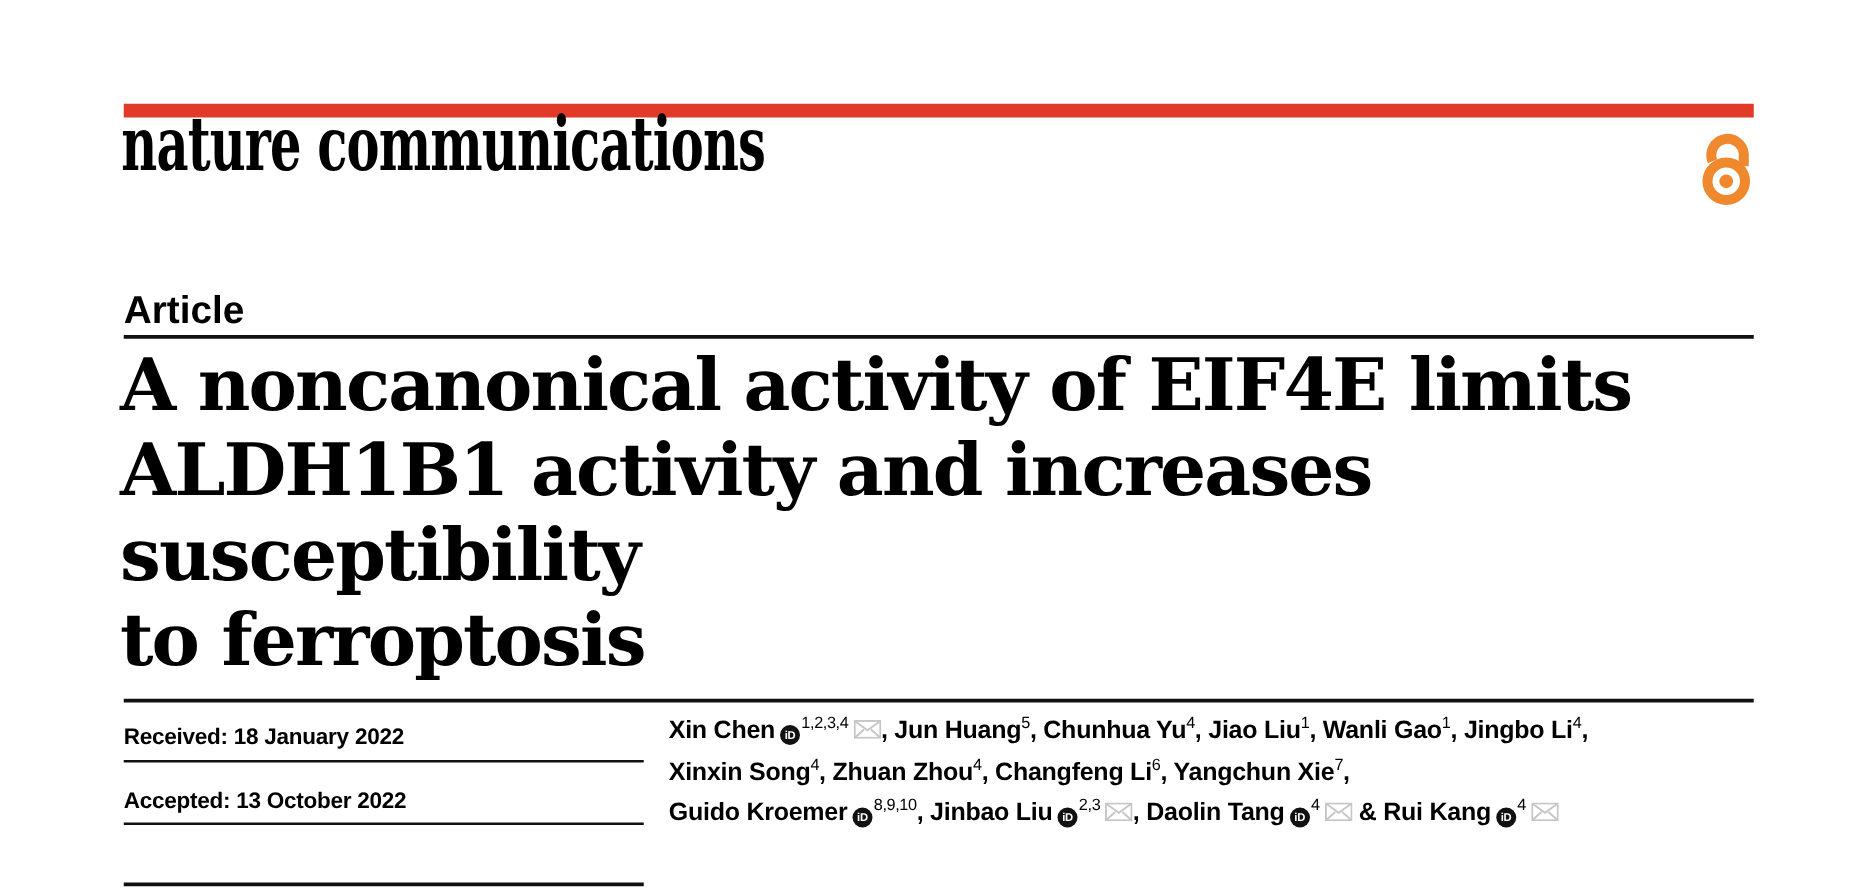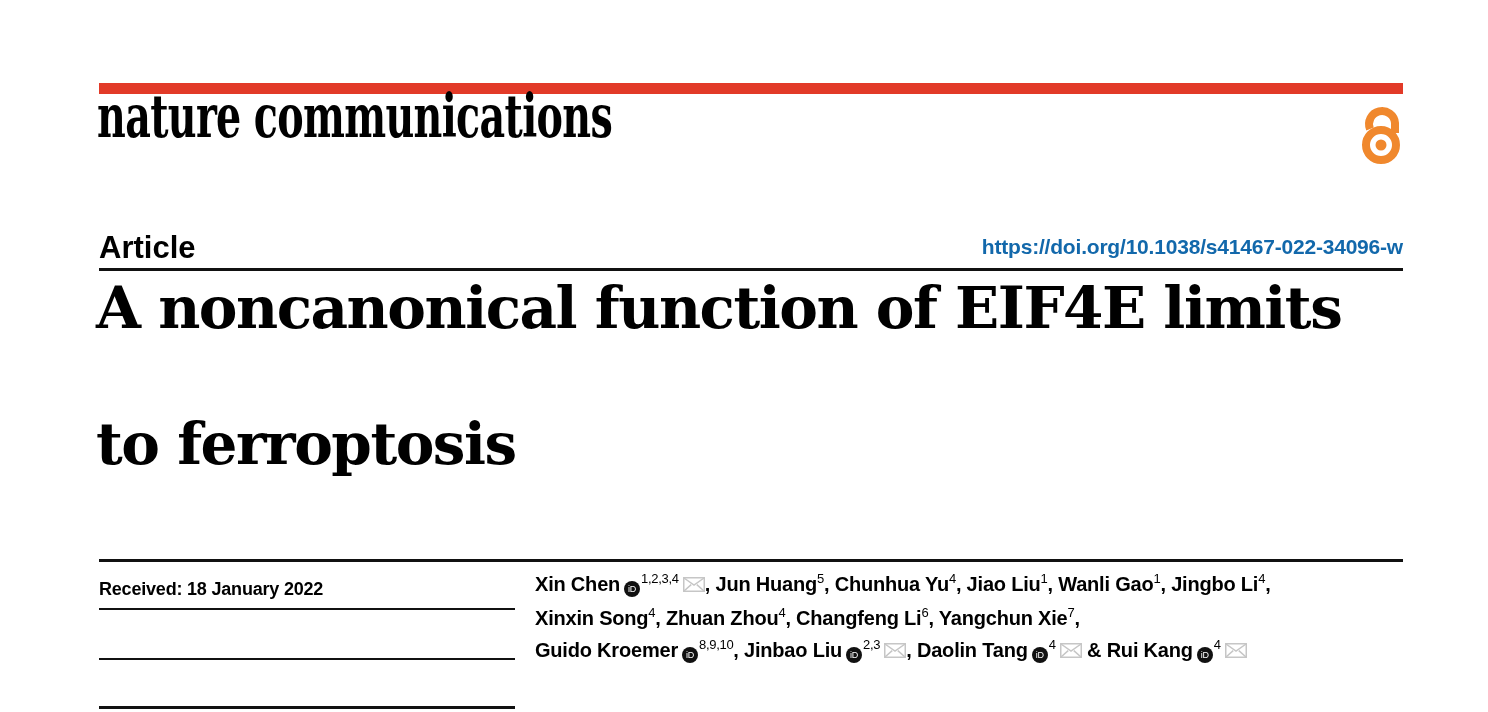--- a/index.html
+++ b/index.html
@@ -42,21 +42,21 @@
   .authors {
     position:absolute; left:535px; top:568px; width:880px;
     font-size:20px; font-weight:700; line-height:32.5px; letter-spacing:-0.2px;
   }
   .authors sup {
     font-size:13px; font-weight:400; line-height:0;
     position:relative; top:-8px; vertical-align:baseline; letter-spacing:-0.3px;
   }
   .orcid {
     display:inline-block; width:16px; height:16px; border-radius:50%;
-    background:#111; color:#fff; font-size:9px; font-weight:400;
+    background:#111; color:#fff; font-size:9px; font-weight:700;
     line-height:16px; text-align:center; margin:0 1px 0 4px; vertical-align:-1px;
     font-family:"Liberation Sans", sans-serif;
   }
   .envelope { display:inline-block; margin-left:4px; vertical-align:-1px; }
 </style>
 </head>
 <body>
 
 <div class="page">
 
@@ -67,30 +67,30 @@
   <span class="oa-icon">
     <svg width="42" height="66" viewBox="0 0 42 66">
       <path d="M10 30 A 13 13 0 1 1 35 24 L 35 34" fill="none" stroke="#f0882d" stroke-width="8"></path>
       <circle cx="21" cy="46" r="15" fill="none" stroke="#f0882d" stroke-width="8"></circle>
       <circle cx="21" cy="46" r="5.5" fill="#f0882d"></circle>
     </svg>
   </span>
 
   <div class="article-label">Article</div>
 
-  <a class="doi" href="#">https://doi.org/10.1038/s41467-022-34096-w</a>
 
   <div class="rule rule-article"></div>
 
-  <h1 class="title"><span>A noncanonical function of EIF4E limits</span><br><br><span>to ferroptosis</span></h1>
+  <h1 class="title"><span>A noncanonical activity of EIF4E limits</span><br><span>ALDH1B1 activity and increases susceptibility</span><br><span>to ferroptosis</span></h1>
 
   <div class="rule rule-history-top"></div>
 
   <div class="hist-bold hist-received">Received: 18 January 2022</div>
   <div class="rule rule-h1"></div>
+  <div class="hist-bold hist-accepted">Accepted: 13 October 2022</div>
   <div class="rule rule-h2"></div>
   <div class="rule rule-h3"></div>
 
   <div class="authors"><span>Xin Chen<span class="orcid">iD</span><sup>1,2,3,4</sup><span class="envelope"><svg width="22" height="15" viewBox="0 0 22 15">
             <rect x="0.75" y="0.75" width="20.5" height="13.5" fill="none" stroke="#c6c6c6" stroke-width="1.5"></rect>
             <path d="M1 1 L11 8.2 L21 1" fill="none" stroke="#c6c6c6" stroke-width="1.5"></path>
             <path d="M1 14 L8.2 7.6 M21 14 L13.8 7.6" fill="none" stroke="#c6c6c6" stroke-width="1.5"></path>
           </svg></span></span>, <span>Jun Huang<sup>5</sup></span>, <span>Chunhua Yu<sup>4</sup></span>, <span>Jiao Liu<sup>1</sup></span>, <span>Wanli Gao<sup>1</sup></span>, <span>Jingbo Li<sup>4</sup></span>,<br><span>Xinxin Song<sup>4</sup></span>, <span>Zhuan Zhou<sup>4</sup></span>, <span>Changfeng Li<sup>6</sup></span>, <span>Yangchun Xie<sup>7</sup></span>,<br><span>Guido Kroemer<span class="orcid">iD</span><sup>8,9,10</sup></span>, <span>Jinbao Liu<span class="orcid">iD</span><sup>2,3</sup><span class="envelope"><svg width="22" height="15" viewBox="0 0 22 15">
             <rect x="0.75" y="0.75" width="20.5" height="13.5" fill="none" stroke="#c6c6c6" stroke-width="1.5"></rect>
             <path d="M1 1 L11 8.2 L21 1" fill="none" stroke="#c6c6c6" stroke-width="1.5"></path>

